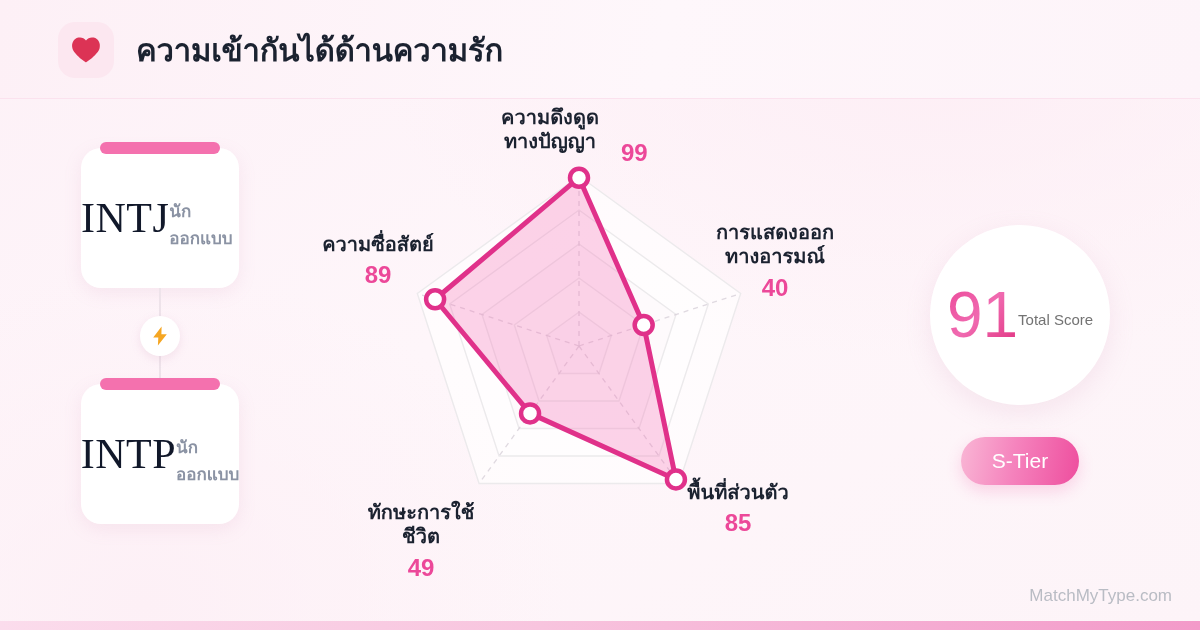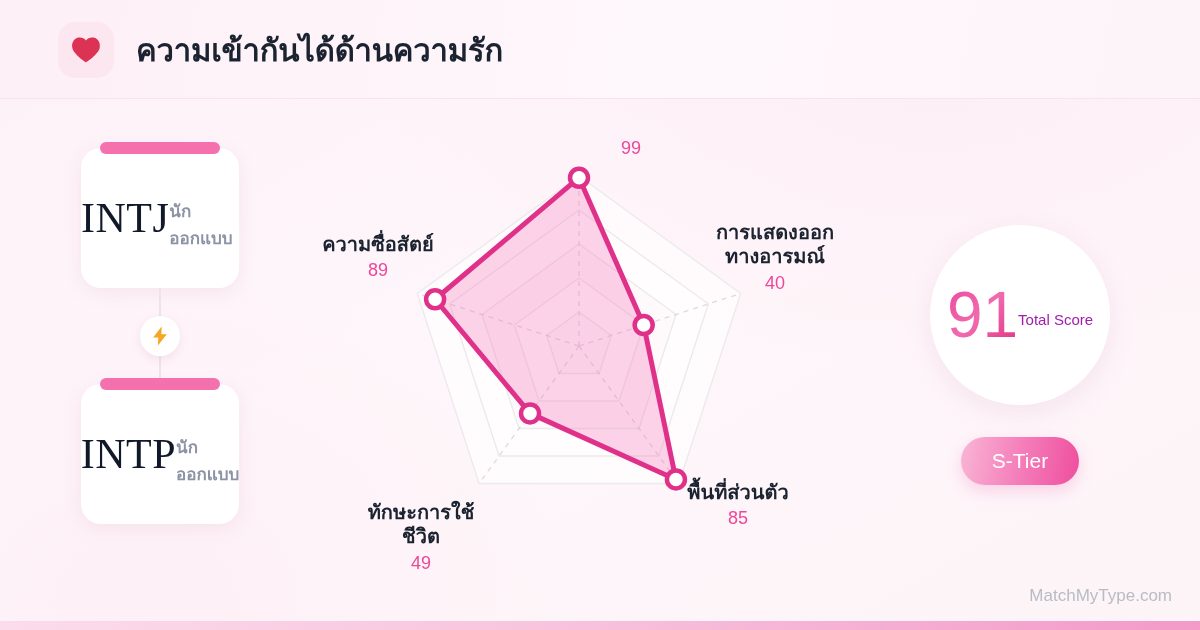--- a/index.html
+++ b/index.html
@@ -75,21 +75,21 @@
     display:flex; align-items:center; justify-content:center;
   }
 
   
   .radar-wrap{ position:absolute; left:300px; top:100px; width:620px; height:530px; }
   .radar-wrap svg{ position:absolute; left:0; top:0; }
   .axis-label{
     position:absolute; text-align:center;
     font-size:20px; font-weight:bold; color:#1b2230; line-height:1.22;
   }
-  .axis-value{ color:#ec4899; font-weight:normal; font-size:18px; }
+  .axis-value{ color:#ec4899; font-weight:bold; font-size:24px; }
   .lbl-top      { left:185px; top:5px;   width:130px; }
   .lbl-top .axis-value{ position:absolute; left:136px; top:33px; }
   .lbl-right    { left:410px; top:120px; width:130px; }
   .lbl-left     { left:20px;  top:132px; width:116px; }
   .lbl-botright { left:378px; top:380px; width:120px; }
   .lbl-botleft  { left:56px;  top:400px; width:130px; }
   .axis-label .v-blk{ display:block; margin-top:4px; }
 
   
   .score-col{ position:absolute; left:900px; top:225px; width:240px; }
@@ -97,21 +97,21 @@
     position:relative; width:180px; height:180px; margin:0 auto;
     border-radius:50%; background:#ffffff;
     box-shadow:0 8px 26px rgba(205,140,180,0.16);
     display:flex; flex-direction:row; align-items:center; justify-content:center;
   }
   .score-number{
     font-size:64px; font-weight:normal; line-height:1;
     background:linear-gradient(135deg,#ec4899 0%,#f06ab0 48%,#e0327f 100%);
     -webkit-background-clip:text; background-clip:text; color:transparent;
   }
-  .score-label{ margin-top:8px; font-size:15px; color:#a21caf; }
+  .score-label{ margin-top:8px; font-size:15px; color:#737373; }
   .tier-badge{
     margin:32px auto 0; width:118px; height:48px; border-radius:24px;
     background:linear-gradient(100deg,#f9b6d5 0%,#f583bd 45%,#ee4e9e 100%);
     box-shadow:0 6px 16px rgba(236,72,153,0.20);
     display:flex; align-items:center; justify-content:center;
     color:#ffffff; font-size:21px;
   }
 
   
   .watermark{
@@ -183,20 +183,21 @@
       <g id="radar-points">
           <circle cx="279.00" cy="77.70" r="9" fill="#ffffff" stroke="#e0318a" stroke-width="4.5"></circle>
           <circle cx="343.67" cy="224.99" r="9" fill="#ffffff" stroke="#e0318a" stroke-width="4.5"></circle>
           <circle cx="375.93" cy="379.41" r="9" fill="#ffffff" stroke="#e0318a" stroke-width="4.5"></circle>
           <circle cx="230.04" cy="313.39" r="9" fill="#ffffff" stroke="#e0318a" stroke-width="4.5"></circle>
           <circle cx="135.11" cy="199.25" r="9" fill="#ffffff" stroke="#e0318a" stroke-width="4.5"></circle>
         </g>
     </svg>
 
     <div class="axis-label lbl-top">
+      <span>ความดึงดูดทางปัญญา</span>
       <span class="axis-value">99</span>
     </div>
 
     <div class="axis-label lbl-right">
       <span>การแสดงออกทางอารมณ์</span>
       <span class="axis-value v-blk">40</span>
     </div>
 
     <div class="axis-label lbl-botright">
       <span>พื้นที่ส่วนตัว</span>

